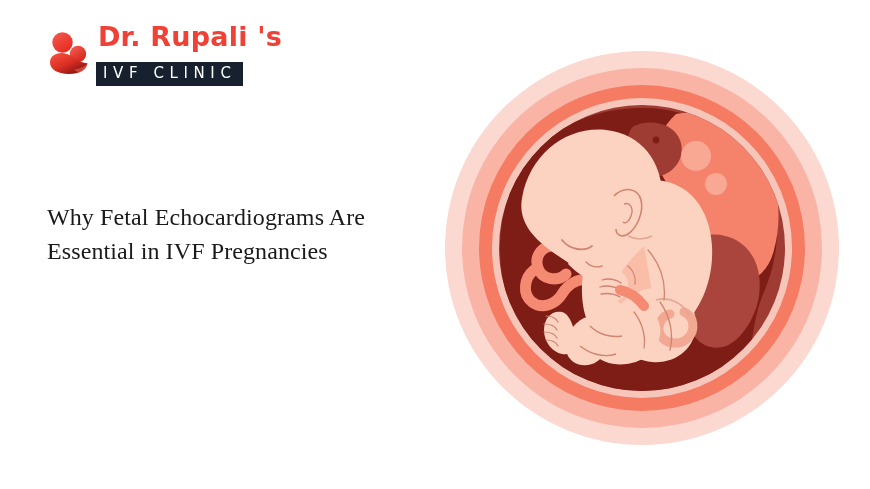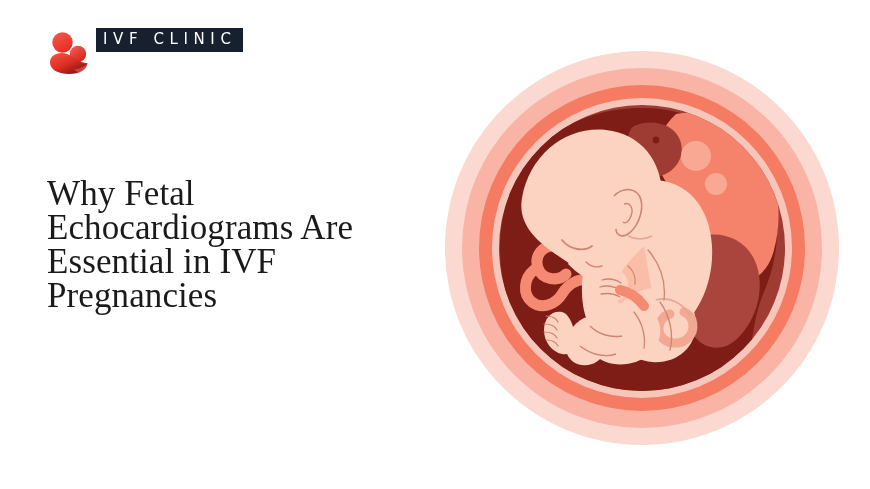--- a/index.html
+++ b/index.html
@@ -59,24 +59,24 @@
     color: #ffffff;
     letter-spacing: 5.6px;
     line-height: 17px;
     white-space: nowrap;
   }
 
   
   #headline {
     position: absolute;
     left: 47px;
-    top: 154px;
+    top: 184px;
     width: 380px;
     font-family: "Liberation Serif", "DejaVu Serif", serif;
-    font-size: 35px;
+    font-size: 24px;
     font-weight: 400;
     line-height: 34px;
     color: #1a1a1a;
     letter-spacing: 0.1px;
   }
 
   
   #fetus-illustration {
     position: absolute;
     left: 438px;
@@ -124,20 +124,21 @@
                C42.4 41.6 35.6 46.0 25.0 46.0
                C13.0 46.0 6.0 41.0 6.0 34.5 Z" fill="url(#gradBody)"></path>
 
       <path d="M30.0 41.5 C35.5 41.0 40.3 38.8 43.5 35.2
                C42.9 39.6 39.7 43.2 34.6 45.1
                C33.0 43.9 31.4 42.7 30.0 41.5 Z" fill="#f26a5d" opacity="0.55"></path>
     </svg>
   </div>
 
   <div id="brand-text-wrap">
+    <div id="brand-name">Dr. Rupali 's</div>
     <div id="brand-sub-bar">
       <div id="brand-sub">IVF CLINIC</div>
     </div>
   </div>
 </div>
 
 <h1 id="headline">Why Fetal Echocardiograms Are Essential in IVF Pregnancies</h1>
 
 <div id="fetus-illustration">
   <svg viewBox="0 0 404 400" aria-hidden="true">

